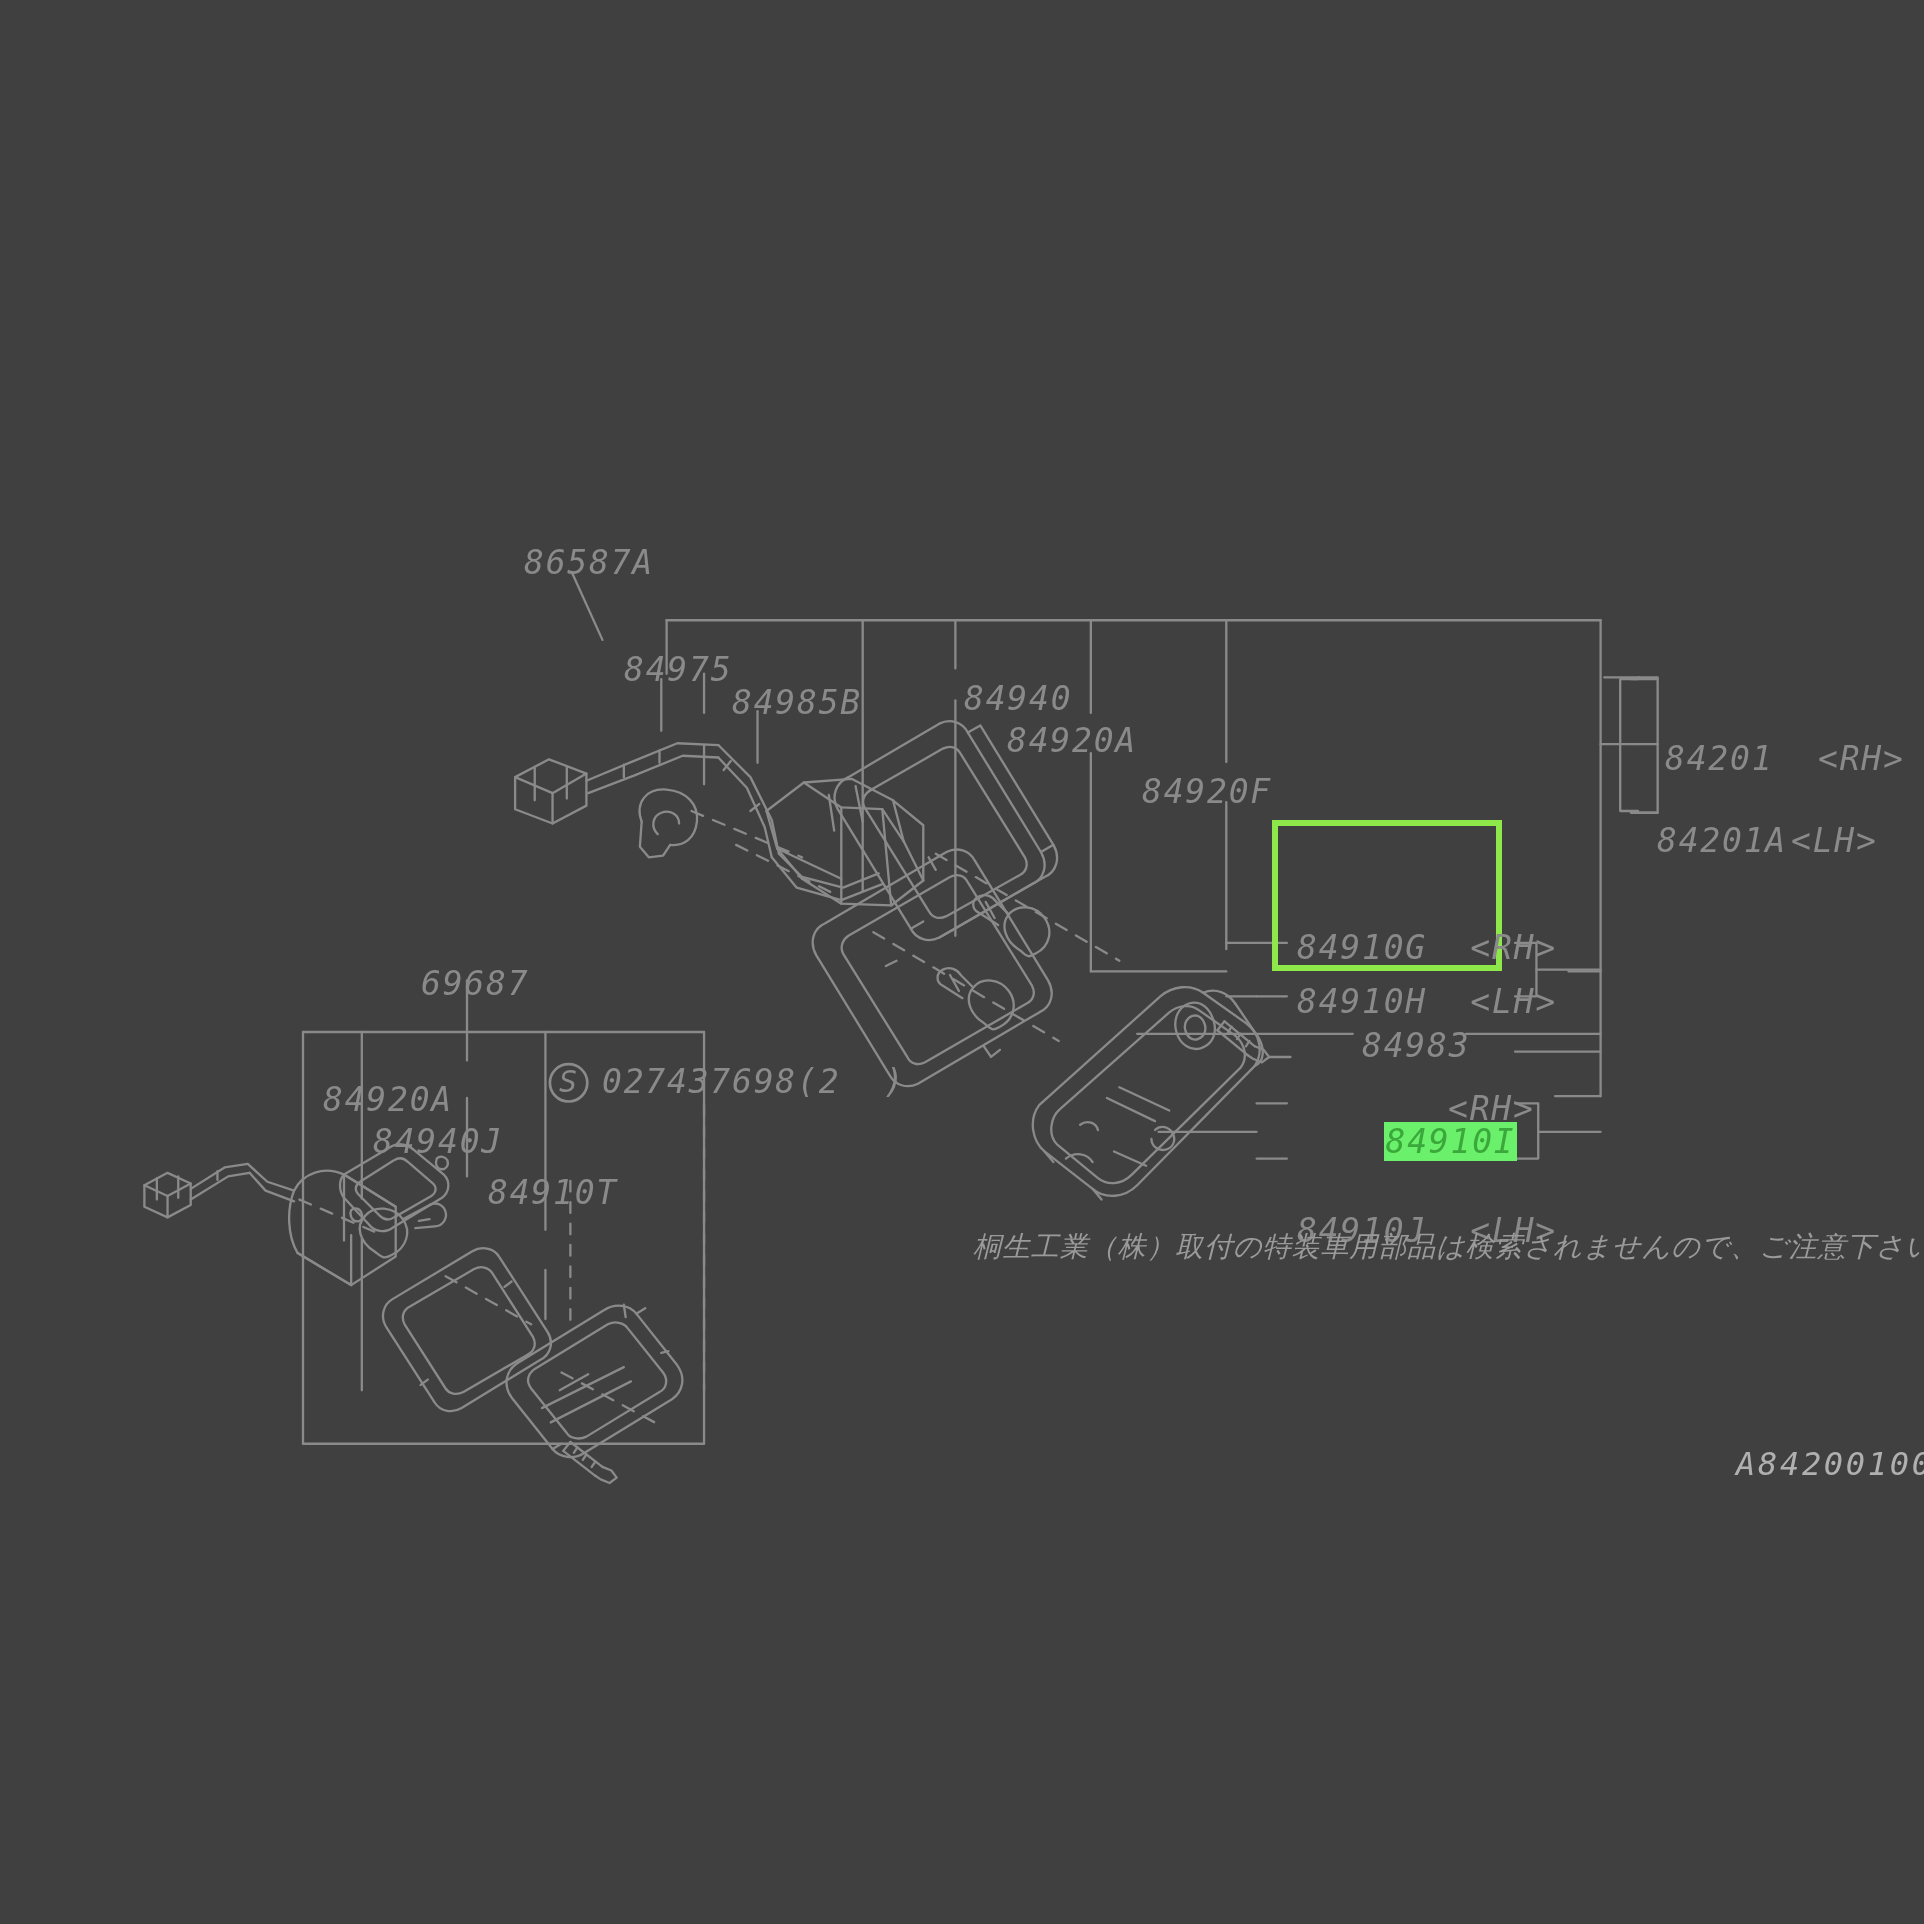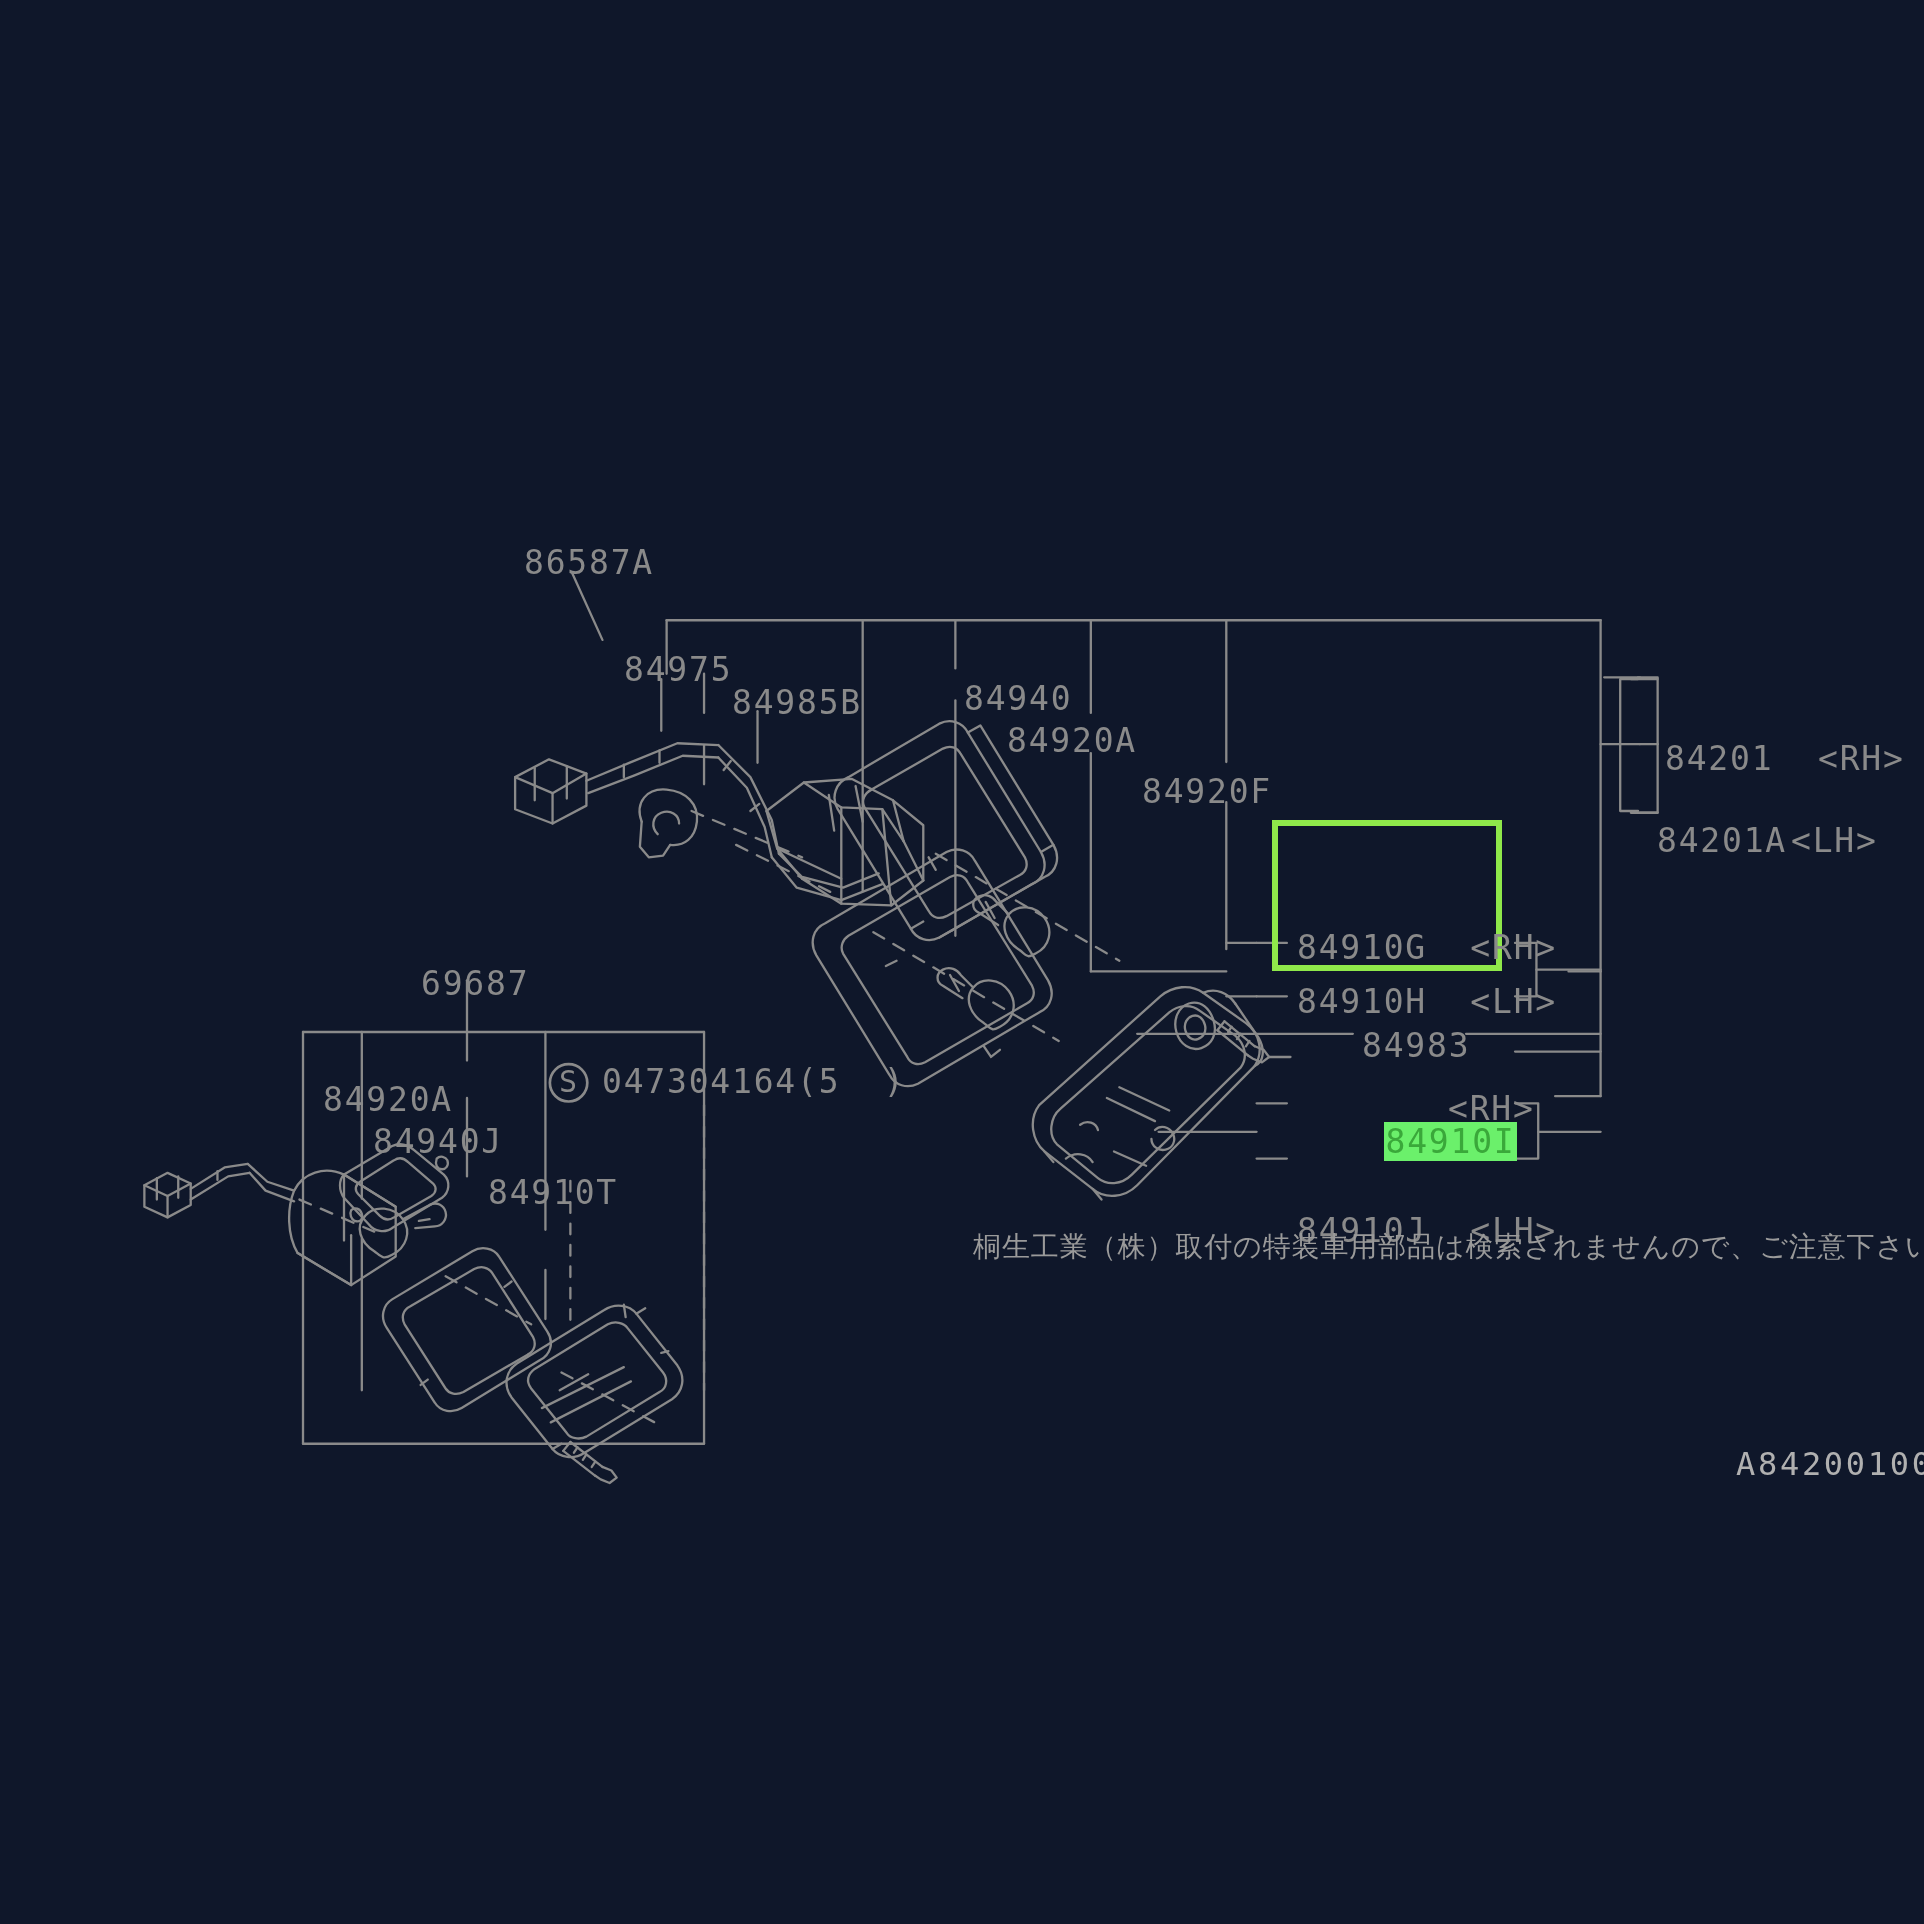--- a/index.html
+++ b/index.html
@@ -1,18 +1,18 @@
 <!DOCTYPE html>
 <html style="font-size:14.3px"><head>
 <meta charset="utf-8">
 <style>
   html,body{margin:0;padding:0;background:#ffffff;}
   body{width:1925px;height:1925px;overflow:hidden;
        font-family:"DejaVu Sans","Liberation Sans",sans-serif;}
-  #stage{position:relative;width:1925px;height:1925px;background:#0f172a;}
+  #stage{position:relative;width:1925px;height:1925px;background:#404040;font-style:italic;}
   svg#diagram{position:absolute;left:0;top:0;width:1925px;height:1925px;}
   .lbl{
     position:absolute;
     color:#8a8a8a;
     font-family:"DejaVu Sans Mono","Liberation Mono",monospace;
     font-size:33px;
     letter-spacing:1.8px;
     white-space:pre;
     line-height:1;
   }
@@ -344,21 +344,21 @@
   <div class="lbl" style="left:1297px;top:1092px;">
     <span class="hl-text">84910I</span>
   </div>
   <div class="lbl" style="left:1448px;top:1092px;">&lt;RH&gt;</div>
   <div class="lbl" style="left:1297px;top:1214px;">84910J  &lt;LH&gt;</div>
 
   <div class="lbl" style="left:421px;top:967px;">69687</div>
   <div class="lbl" style="left:323px;top:1083px;">84920A</div>
   <div class="lbl" style="left:373px;top:1125px;">84940J</div>
   <div class="lbl" style="left:488px;top:1176px;">84910T</div>
-  <div class="lbl" style="left:602px;top:1065px;">047304164(5  )</div>
+  <div class="lbl" style="left:602px;top:1065px;">027437698(2  )</div>
 
   <div class="lbl" style="left:559px;top:1067px;font-size:30px;letter-spacing:0;">S</div>
 
   <div class="note" style="left:973px;top:1228px;">桐生工業（株）取付の特装車用部品は検索されませんので、ご注意下さい。</div>
 
   <div class="code" style="left:1736px;top:1445px;">A84200100</div>
 
 </div>
 
 

